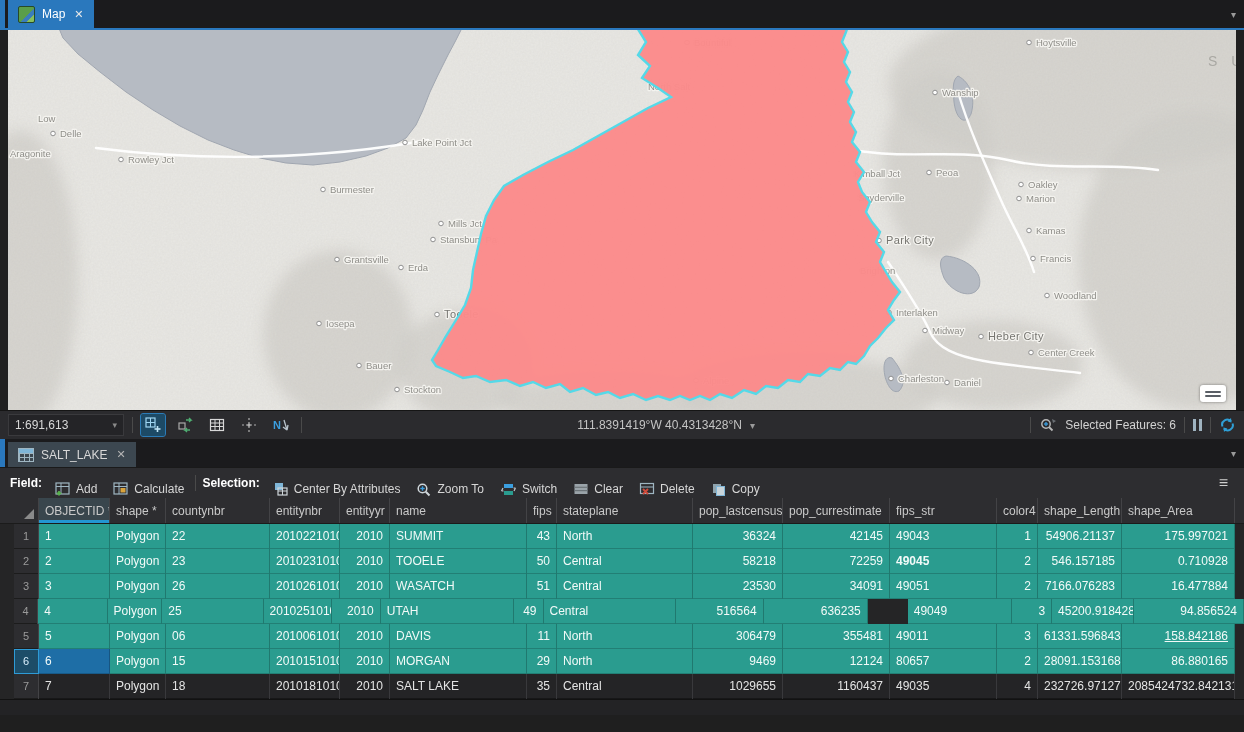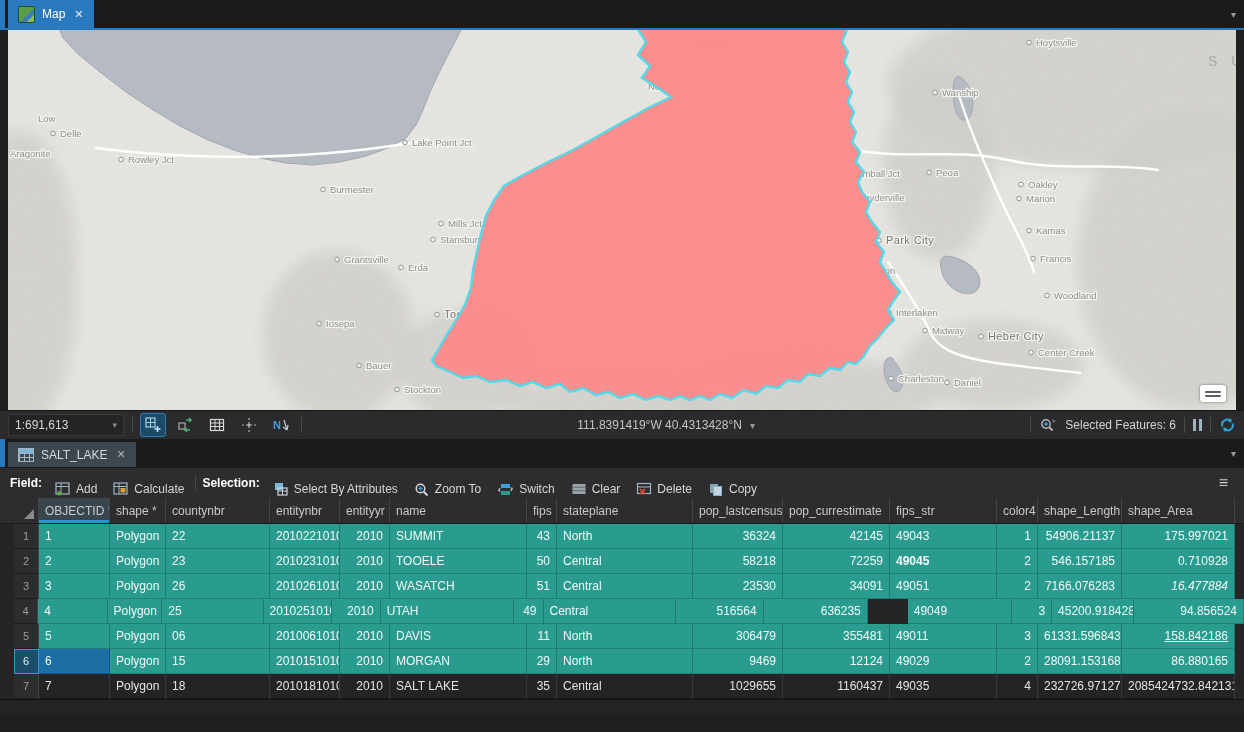--- a/index.html
+++ b/index.html
@@ -318,21 +318,21 @@
     </div>
     <div class="vsep"></div>
     <span class="lbl">Selection:</span>
     <div class="tbtn">
       <svg class="icon" width="16" height="15" viewBox="0 0 16 15">
         <rect x="2" y="1" width="8" height="7" fill="#7fb6d8"></rect>
         <rect x="5" y="6" width="9" height="7" fill="none" stroke="#cfd6da" stroke-width="1.2"></rect>
         <line x1="5" y1="9" x2="14" y2="9" stroke="#cfd6da"></line>
           <line x1="9.5" y1="6" x2="9.5" y2="13" stroke="#cfd6da"></line>
       </svg>
-      <span>Select By Attributes</span>
+      <span>Center By Attributes</span>
     </div>
     <div class="tbtn">
       <svg class="icon" width="16" height="15" viewBox="0 0 16 15">
         <circle cx="6.5" cy="6.5" r="4.3" fill="none" stroke="#cfd6da" stroke-width="1.5"></circle>
         <line x1="6.5" y1="4.3" x2="6.5" y2="8.7" stroke="#3b9fe0" stroke-width="1.4"></line>
         <line x1="4.3" y1="6.5" x2="8.7" y2="6.5" stroke="#3b9fe0" stroke-width="1.4"></line>
         <line x1="9.8" y1="9.8" x2="13.5" y2="13.5" stroke="#cfd6da" stroke-width="2"></line>
       </svg>
       <span>Zoom To</span>
     </div>
@@ -432,21 +432,21 @@
           <div class="tcell a-right" style="width: 70px;">2010261010</div>
           <div class="tcell a-right" style="width: 50px;">2010</div>
           <div class="tcell a-left" style="width: 137px;">WASATCH</div>
           <div class="tcell a-right" style="width: 30px;">51</div>
           <div class="tcell a-left" style="width: 136px;">Central</div>
           <div class="tcell a-right" style="width: 90px;">23530</div>
           <div class="tcell a-right" style="width: 107px;">34091</div>
           <div class="tcell a-left" style="width: 107px;">49051</div>
           <div class="tcell a-right" style="width: 41px;">2</div>
           <div class="tcell a-right" style="width: 84px;">7166.076283</div>
-          <div class="tcell a-right" style="width: 113px; font-style: italic;">16.477884</div>
+          <div class="tcell a-right" style="width: 113px;">16.477884</div>
         </div>
         <div class="trow sel">
           <div class="gutter">4</div>
           <div class="tcell a-left" style="width: 71px;">4</div>
           <div class="tcell a-left" style="width: 56px;">Polygon</div>
           <div class="tcell a-left" style="width: 104px;">25</div>
           <div class="tcell a-right" style="width: 70px;">2010251010</div>
           <div class="tcell a-right" style="width: 50px;">2010</div>
           <div class="tcell a-left" style="width: 137px;">UTAH</div>
           <div class="tcell a-right" style="width: 30px;">49</div>
@@ -480,21 +480,21 @@
           <div class="tcell a-left cactive" style="width: 71px;">6</div>
           <div class="tcell a-left" style="width: 56px;">Polygon</div>
           <div class="tcell a-left" style="width: 104px;">15</div>
           <div class="tcell a-right" style="width: 70px;">2010151010</div>
           <div class="tcell a-right" style="width: 50px;">2010</div>
           <div class="tcell a-left" style="width: 137px;">MORGAN</div>
           <div class="tcell a-right" style="width: 30px;">29</div>
           <div class="tcell a-left" style="width: 136px;">North</div>
           <div class="tcell a-right" style="width: 90px;">9469</div>
           <div class="tcell a-right" style="width: 107px;">12124</div>
-          <div class="tcell a-left" style="width: 107px;">49029</div>
+          <div class="tcell a-left" style="width: 107px;">80657</div>
           <div class="tcell a-right" style="width: 41px;">2</div>
           <div class="tcell a-right" style="width: 84px;">28091.153168</div>
           <div class="tcell a-right" style="width: 113px;">86.880165</div>
         </div>
         <div class="trow">
           <div class="gutter">7</div>
           <div class="tcell a-left" style="width: 71px;">7</div>
           <div class="tcell a-left" style="width: 56px;">Polygon</div>
           <div class="tcell a-left" style="width: 104px;">18</div>
           <div class="tcell a-right" style="width: 70px;">2010181010</div>

